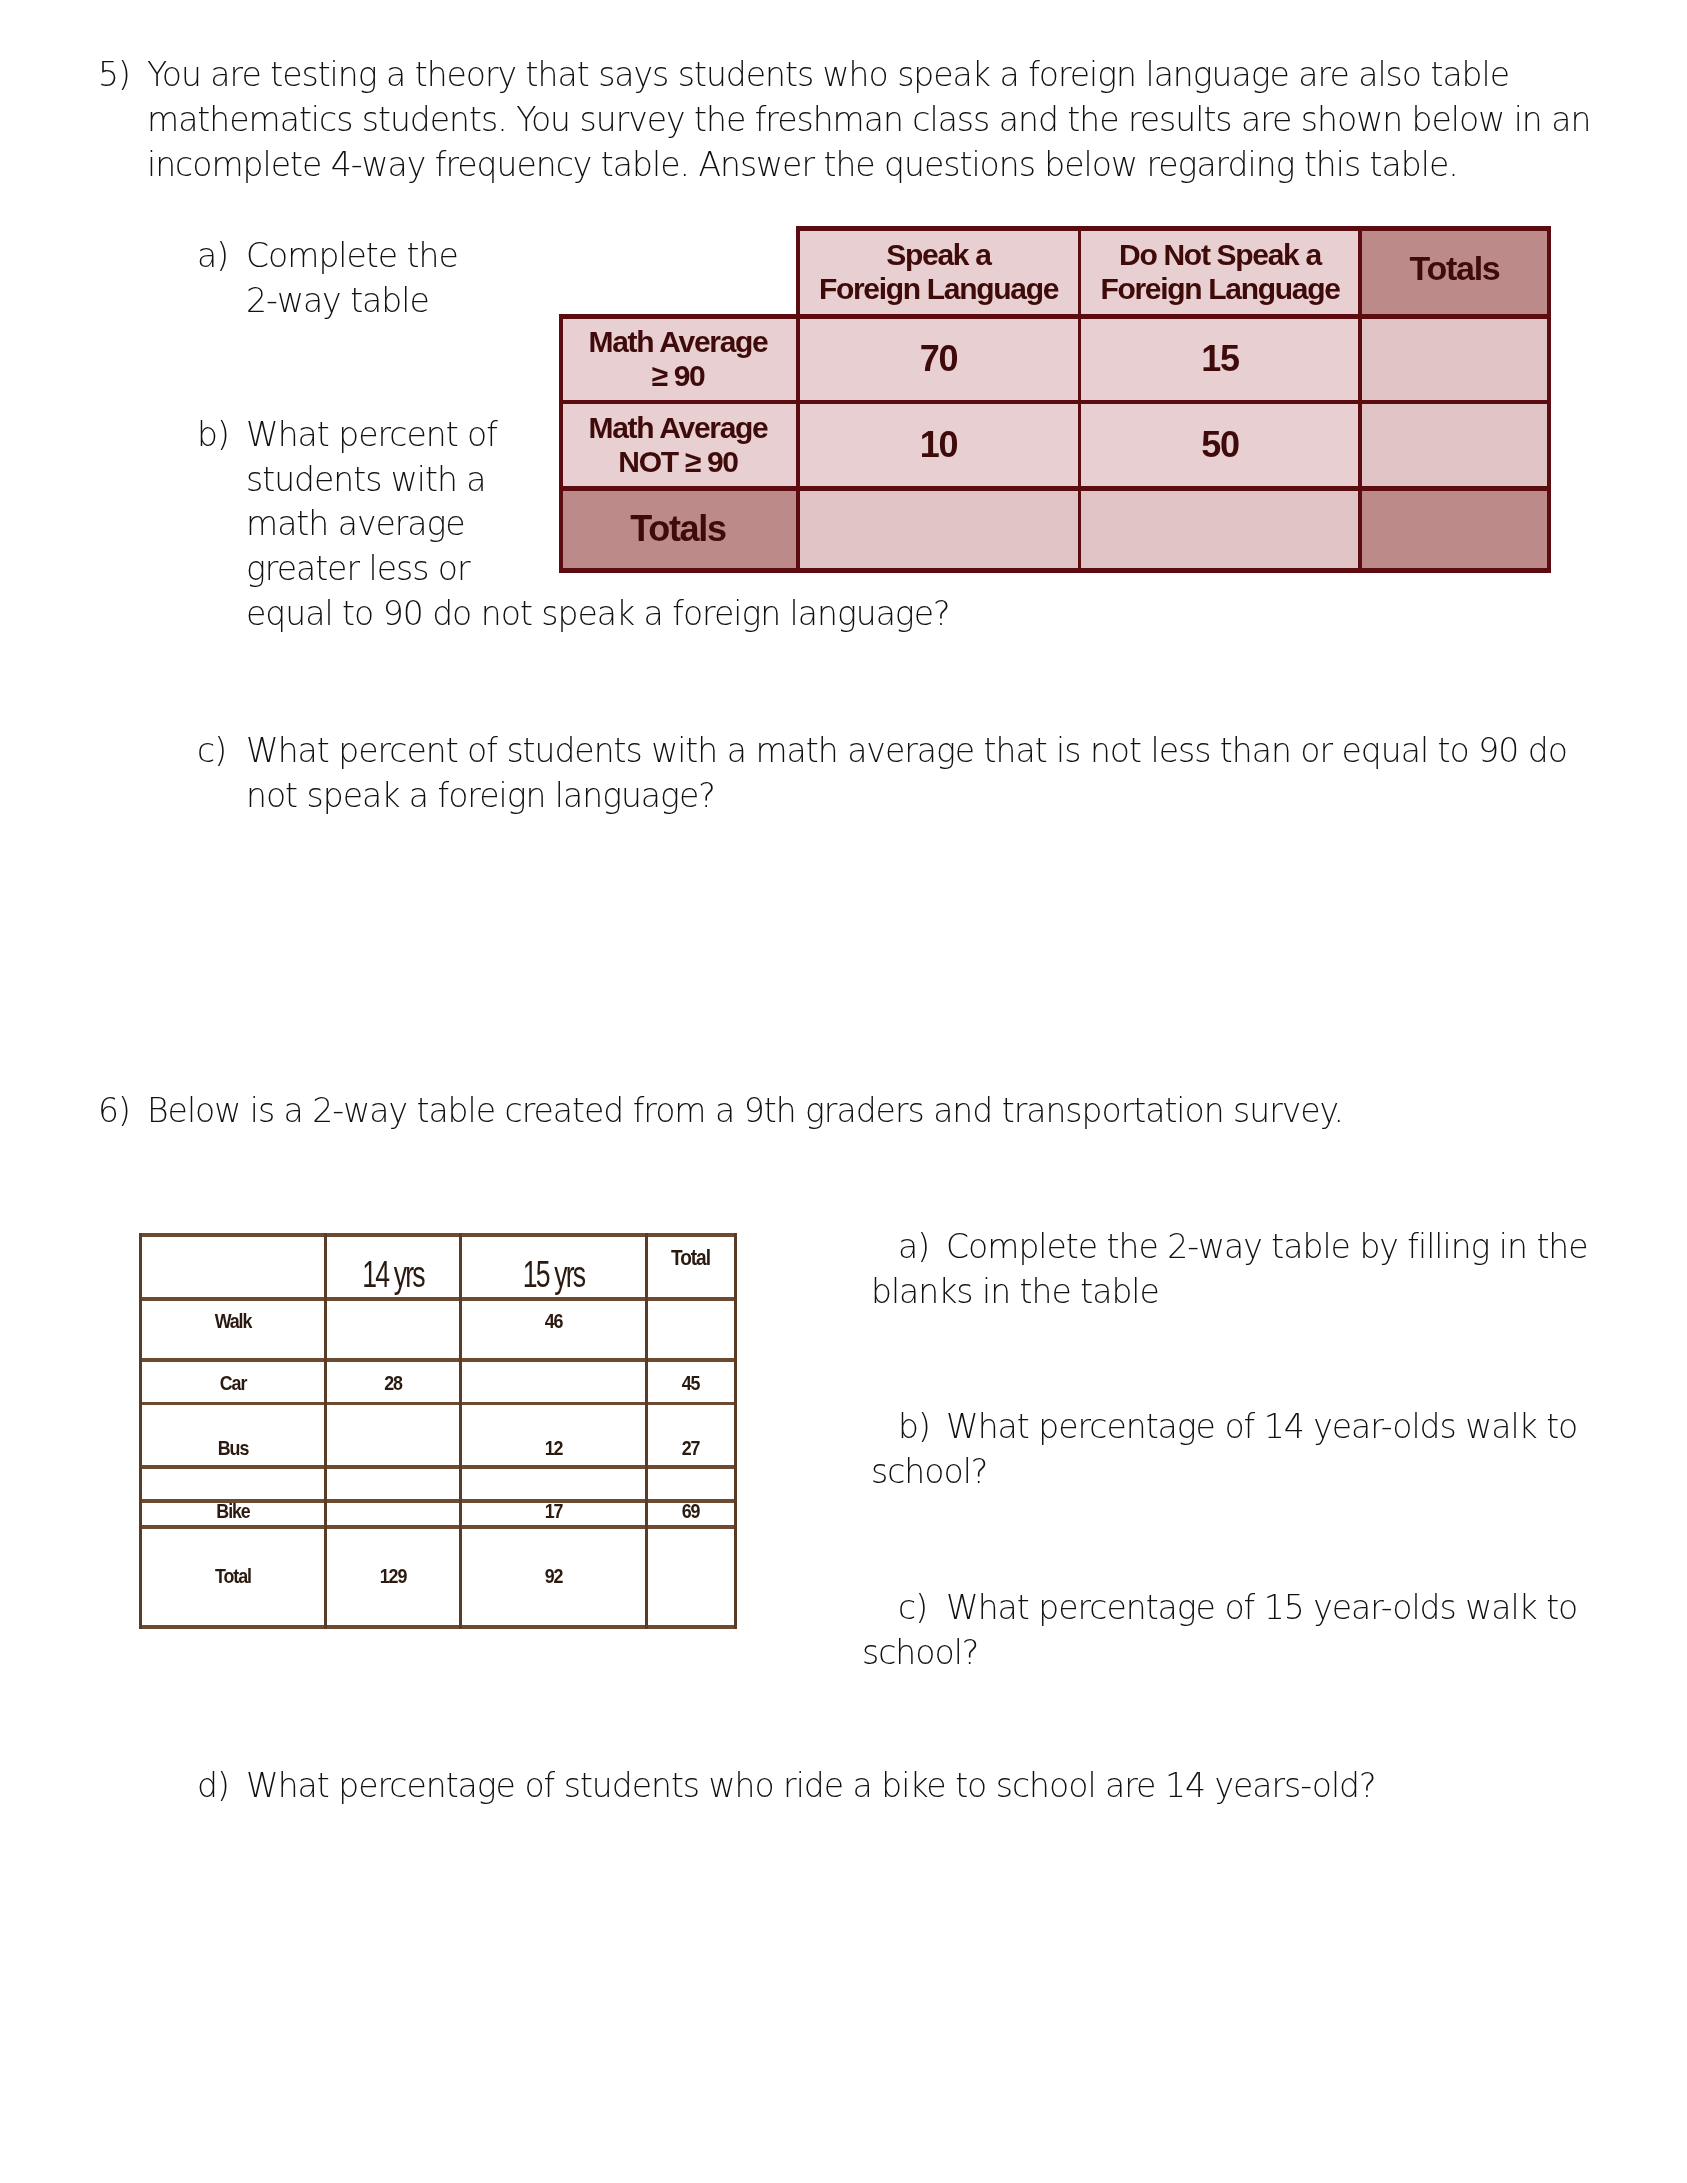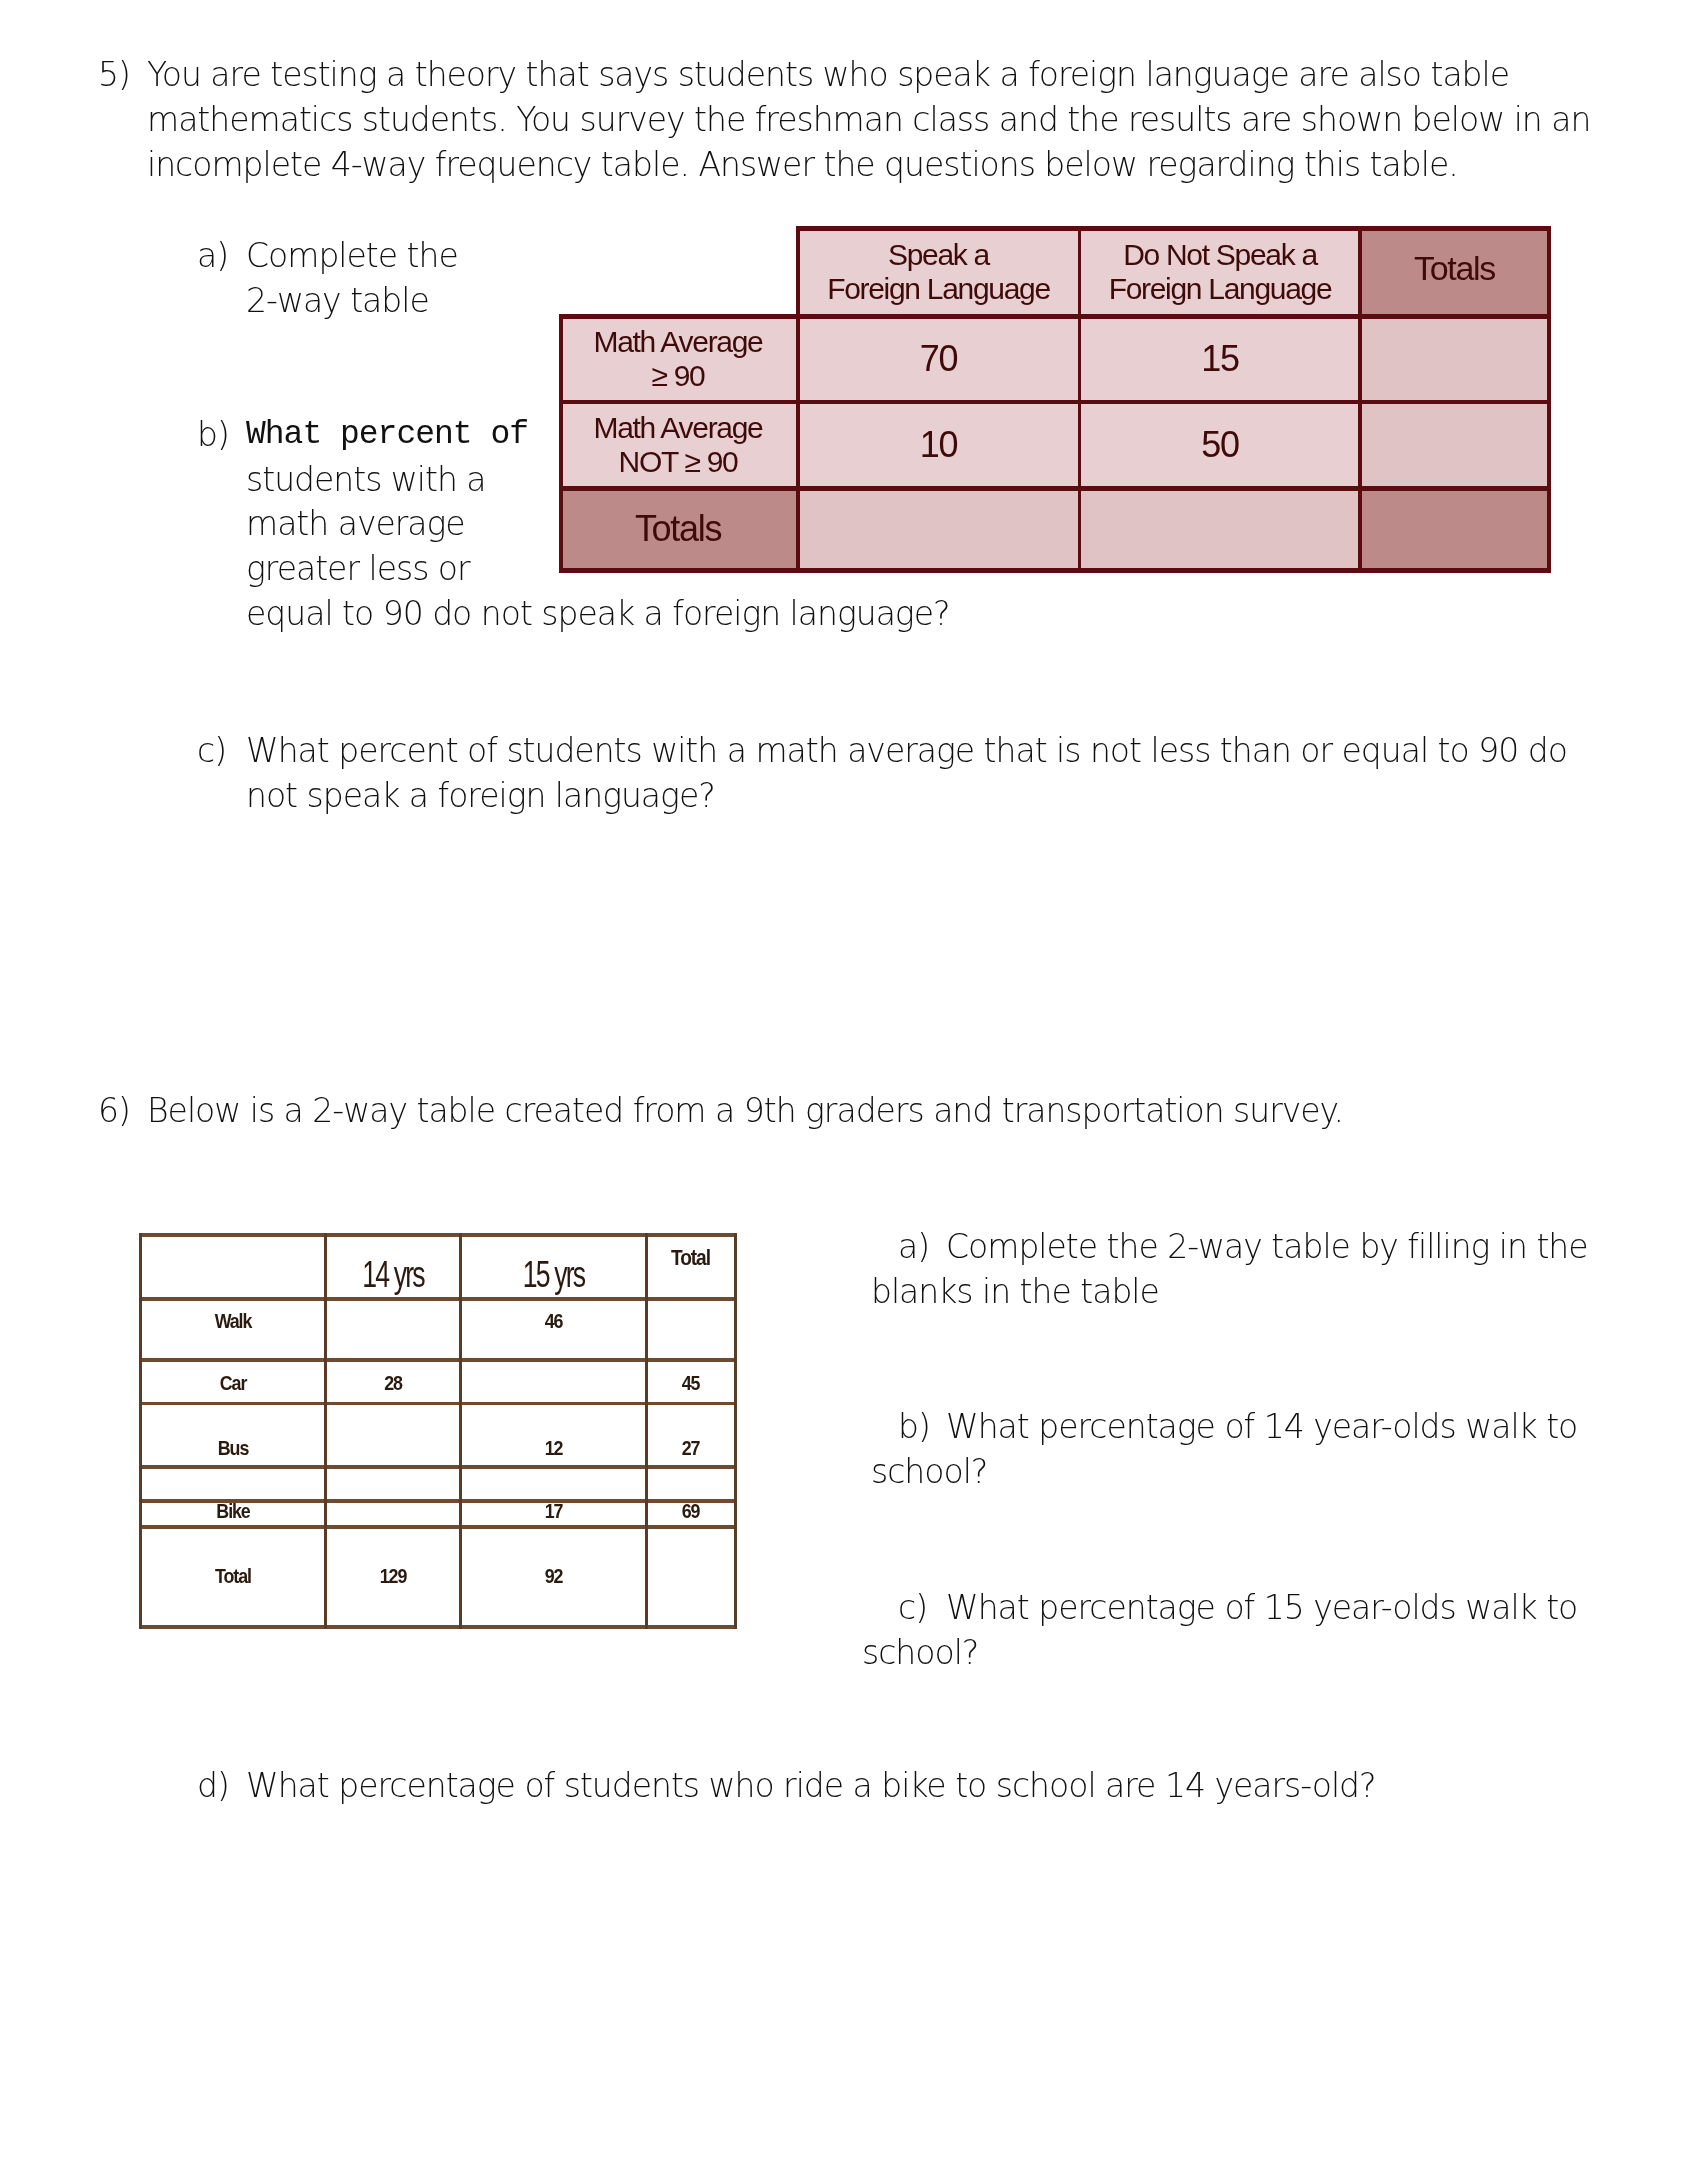--- a/index.html
+++ b/index.html
@@ -26,21 +26,21 @@
       color: #111;
     }
     .t1-cell {
       position: absolute;
       box-sizing: border-box;
       display: flex;
       align-items: center;
       justify-content: center;
       text-align: center;
       font-family: "Liberation Sans", sans-serif;
-      font-weight: normal;
+      font-weight: bold;
       color: #3f0a0a;
       letter-spacing: -1.3px;
       line-height: 1.15;
     }
     .t1-light { background: #e8cfd1; }
     .t1-mid { background: #dfc3c5; }
     .t1-dark { background: #bd8a8a; }
     .t1-hline {
       position: absolute;
       background: #5a0c10;
@@ -80,21 +80,21 @@
   <div class="txt" style="left:98px; top:52px;">5)</div>
   <div class="txt" style="left:147px; top:52px;">You are testing a theory that says students who speak a foreign language are also table</div>
   <div class="txt" style="left:147px; top:97px;">mathematics students.  You survey the freshman class and the results are shown below in an</div>
   <div class="txt" style="left:147px; top:142px;">incomplete 4-way frequency table.  Answer the questions below regarding this table.</div>
 
   <div class="txt" style="left:197px; top:233px;">a)</div>
   <div class="txt" style="left:246px; top:233px;">Complete the</div>
   <div class="txt" style="left:246px; top:278px;">2-way table</div>
 
   <div class="txt" style="left:197px; top:412px;">b)</div>
-  <div class="txt" style="left:246px; top:412px;font-family:Liberation Mono, monospace;">What percent of</div>
+  <div class="txt" style="left:246px; top:412px;">What percent of</div>
   <div class="txt" style="left:246px; top:457px;">students with a</div>
   <div class="txt" style="left:246px; top:501px;">math average</div>
   <div class="txt" style="left:246px; top:546px;">greater less or</div>
   <div class="txt" style="left:246px; top:591px;">equal to 90 do not speak a foreign language?</div>
 
   <div class="txt" style="left:197px; top:728px;">c)</div>
   <div class="txt" style="left:246px; top:728px;">What percent of students with a math average that is not less than or equal to 90 do</div>
   <div class="txt" style="left:246px; top:773px;">not speak a foreign language?</div>
 
   <div>

